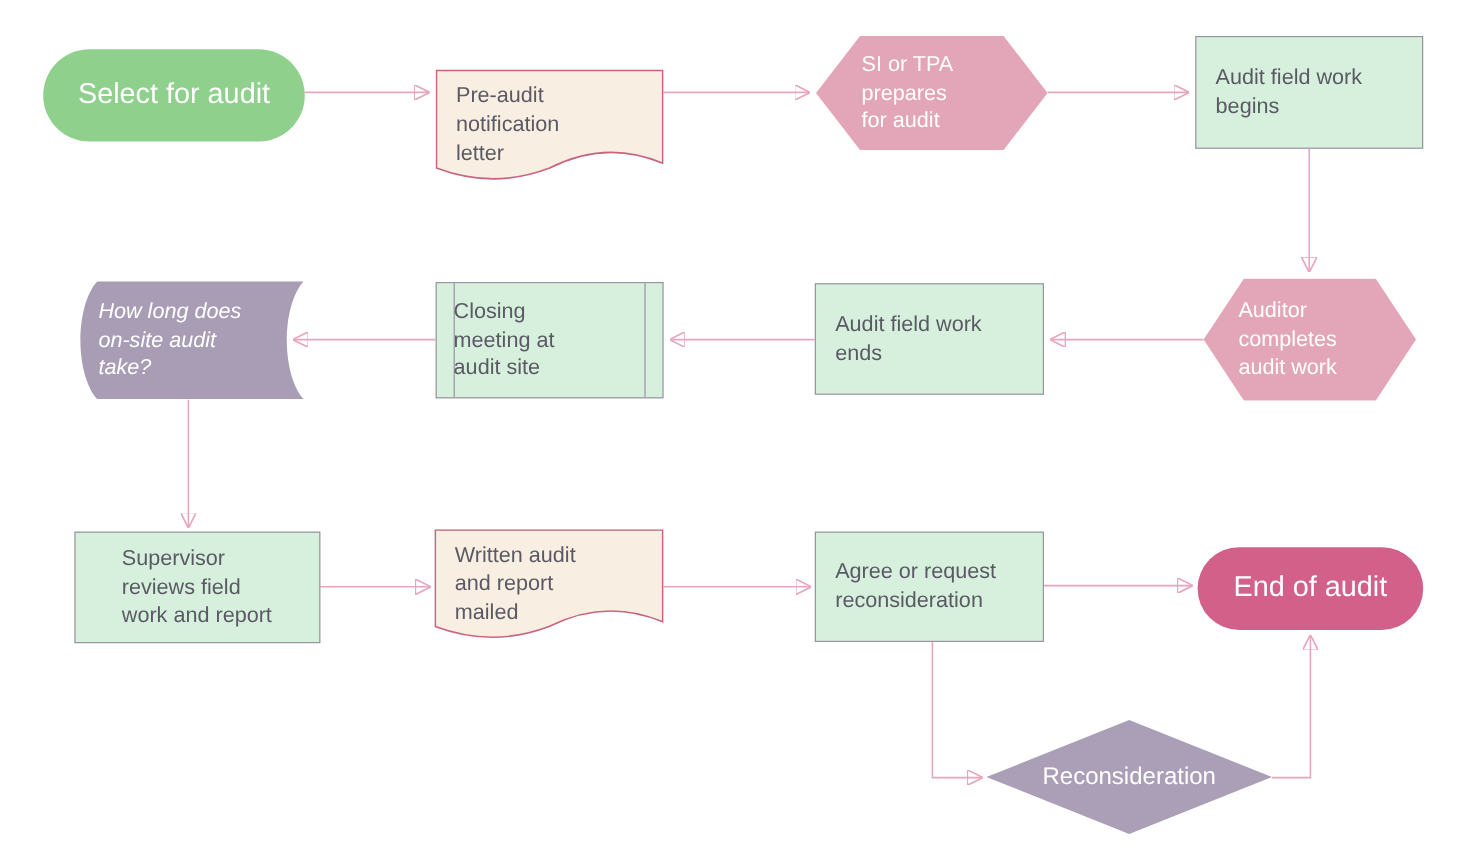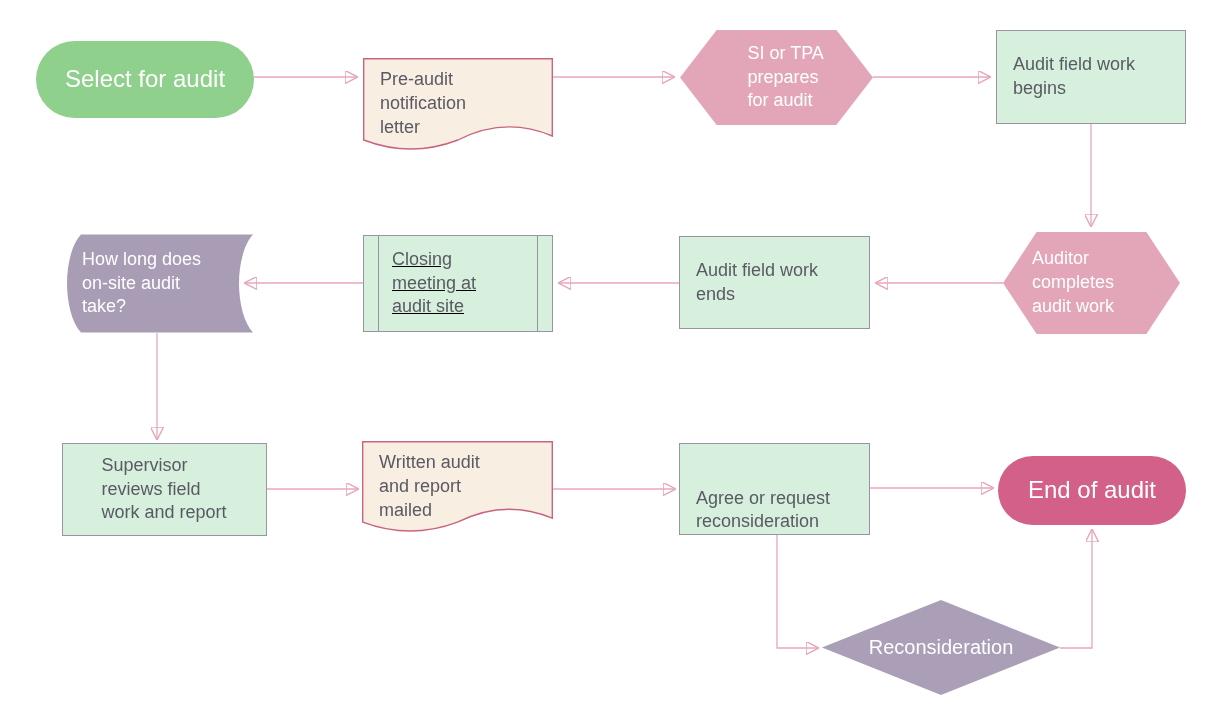--- a/index.html
+++ b/index.html
@@ -18,49 +18,49 @@
   .terminator{justify-content:center;}
   .terminator .label{font-size:24px;line-height:1.1;text-align:right;}
   .n-start{left:36px;top:41px;width:218px;height:77px;border-radius:39px;background:#8ed08c;}
   .n-end{left:998px;top:456px;width:188px;height:69px;border-radius:35px;background:#d26089;}
 
   
   .process{background:#d7f0dd;border:1px solid #9a94a2;padding-left:16px;}
   .n-field-begins{left:996px;top:30px;width:190px;height:94px;}
   .n-field-ends{left:679px;top:236px;width:191px;height:93px;}
   .n-supervisor{left:62px;top:443px;width:205px;height:93px;justify-content:center;}
-  .n-agree{left:679px;top:443px;width:191px;height:92px;align-items:flex-end;}
+  .n-agree{left:679px;top:443px;width:191px;height:92px;}
   .n-field-begins .label,.n-field-ends .label{width:142px;}
   .n-supervisor .label{width:142px;}
   .n-agree .label{width:142px;}
 
   
-  .predefined{background:#d7f0dd;border:1px solid #9a94a2;padding-left:28px;text-decoration:underline;}
+  .predefined{background:#d7f0dd;border:1px solid #9a94a2;padding-left:14px;}
   .n-closing{left:363px;top:235px;width:190px;height:97px;}
   .n-closing .label{width:112px;}
   .inner-line{position:absolute;top:0;bottom:0;width:1px;background:#9a94a2;z-index:1;}
   .inner-line.l{left:14px;} .inner-line.r{right:14px;}
 
   
   .document{padding-left:17px;align-items:flex-start;}
   .document .label{margin-top:10px;}
   .n-doc-letter{left:363px;top:30px;width:190px;height:96px;margin-top:28px;}
   .n-doc-mailed{left:362px;top:441px;width:191px;height:95px;}
   .n-doc-letter .label{width:112px;}
   .n-doc-mailed .label{width:120px;}
 
   
   .prep{background:#e3a6b8;clip-path:polygon(19% 0,81% 0,100% 50%,81% 100%,19% 100%,0 50%);}
-  .n-hex-si{left:680px;top:30px;width:193px;height:95px;padding-left:38px;justify-content:center;}
+  .n-hex-si{left:680px;top:30px;width:193px;height:95px;padding-left:38px;}
   .n-hex-si .label{width:96px;}
   .n-hex-auditor{left:1003px;top:232px;width:177px;height:102px;padding-left:29px;}
   .n-hex-auditor .label{width:102px;}
 
   
-  .stored{padding-left:17px;}
+  .stored{padding-left:17px;font-style:italic;}
   .n-stored{left:65px;top:234px;width:188px;height:99px;}
   .n-stored .label{width:132px;}
 
   
   .decision{background:#ab9fb7;clip-path:polygon(50% 0,100% 50%,50% 100%,0 50%);justify-content:center;}
   .n-diamond{left:822px;top:600px;width:238px;height:95px;}
   .n-diamond .label{font-size:20px;text-align:center;}
 </style>
 </head>
 <body>

